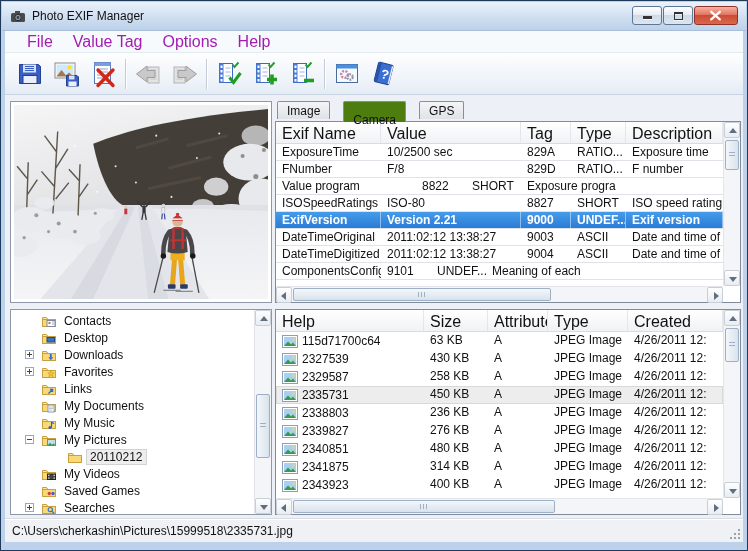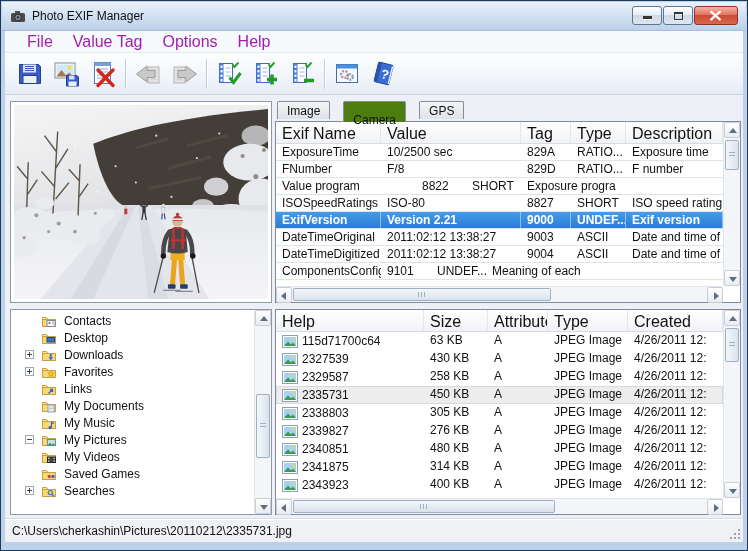--- a/index.html
+++ b/index.html
@@ -530,20 +530,28 @@
         <svg class="ticon" viewBox="0 0 16 16">
           <path d="M1.5 4.5h4l1.5 2h7.5v7h-13z" fill="#fdeaa0" stroke="#c99f3d"></path>
             <path d="M1.5 6.5h13v7h-13z" fill="#f7d978" stroke="#c99f3d"></path>
           <rect x="6.5" y="7.5" width="8" height="6" fill="#bfe0f8" stroke="#6a8aa8"></rect>
             <path d="M6.5 13.5l2.5-2.8 2 2 1.5-1.5 2 2.3z" fill="#3a9a4a"></path>
             <circle cx="12.5" cy="9" r="0.9" fill="#f8d848"></circle>
         </svg>
         <span class="tlabel">My Pictures</span>
       </div>
       <div class="titem">
+        <span class="t-ind2"></span>
+        <svg class="ticon" viewBox="0 0 16 16">
+          <path d="M1.5 4.5h4l1.5 2h7.5v7h-13z" fill="#fdeaa0" stroke="#c99f3d"></path>
+            <path d="M1.5 6.5h13v7h-13z" fill="#f7d978" stroke="#c99f3d"></path>
+        </svg>
+        <span class="tlabel tsel">20110212</span>
+      </div>
+      <div class="titem">
         <span class="t-ind1"></span>
         <svg class="ticon" viewBox="0 0 16 16">
           <path d="M1.5 4.5h4l1.5 2h7.5v7h-13z" fill="#fdeaa0" stroke="#c99f3d"></path>
             <path d="M1.5 6.5h13v7h-13z" fill="#f7d978" stroke="#c99f3d"></path>
           <rect x="6.5" y="8" width="8" height="5.5" fill="#444" stroke="#222"></rect>
             <rect x="7.2" y="8.7" width="1.2" height="1.2" fill="#fff"></rect>
             <rect x="7.2" y="11.5" width="1.2" height="1.2" fill="#fff"></rect>
             <rect x="12.6" y="8.7" width="1.2" height="1.2" fill="#fff"></rect>
             <rect x="12.6" y="11.5" width="1.2" height="1.2" fill="#fff"></rect>
         </svg>
@@ -654,21 +662,21 @@
       <div class="lv-row">
         <div class="cell fl-c1 fname">
             <svg width="16" height="13" viewBox="0 0 16 13">
               <rect x="0.5" y="0.5" width="15" height="12" fill="#fff" stroke="#8aa0b8"></rect>
               <rect x="2" y="2" width="12" height="9" fill="#a8d0f0"></rect>
               <path d="M2 11l4-4.5 3 3 2-2 3 3.5z" fill="#3a9a4a"></path>
               <circle cx="11.5" cy="4.5" r="1.3" fill="#f8d848"></circle>
             </svg>
             <span>2338803</span>
           </div>
-        <div class="cell fl-c2">305 KB</div>
+        <div class="cell fl-c2">236 KB</div>
         <div class="cell fl-c3">A</div>
         <div class="cell fl-c4">JPEG Image</div>
         <div class="cell fl-c5">4/26/2011 12:</div>
       </div>
       <div class="lv-row">
         <div class="cell fl-c1 fname">
             <svg width="16" height="13" viewBox="0 0 16 13">
               <rect x="0.5" y="0.5" width="15" height="12" fill="#fff" stroke="#8aa0b8"></rect>
               <rect x="2" y="2" width="12" height="9" fill="#a8d0f0"></rect>
               <path d="M2 11l4-4.5 3 3 2-2 3 3.5z" fill="#3a9a4a"></path>
@@ -741,17 +749,17 @@
           <span class="tri left"></span>
         </div>
       <div class="hthumb" style="left:17px;width:262px;"></div>
       <div class="sbtn" style="position:absolute;right:0;top:0;">
           <span class="tri right"></span>
         </div>
     </div>
   </div>
 
   <div class="statusbar">
-    <span class="status-text">C:\Users\cherkashin\Pictures\20110212\2335731.jpg</span>
+    <span class="status-text">C:\Users\cherkashin\Pictures\15999518\2335731.jpg</span>
     <div class="grip"></div>
   </div>
 
 </div>
 
 </body></html>

